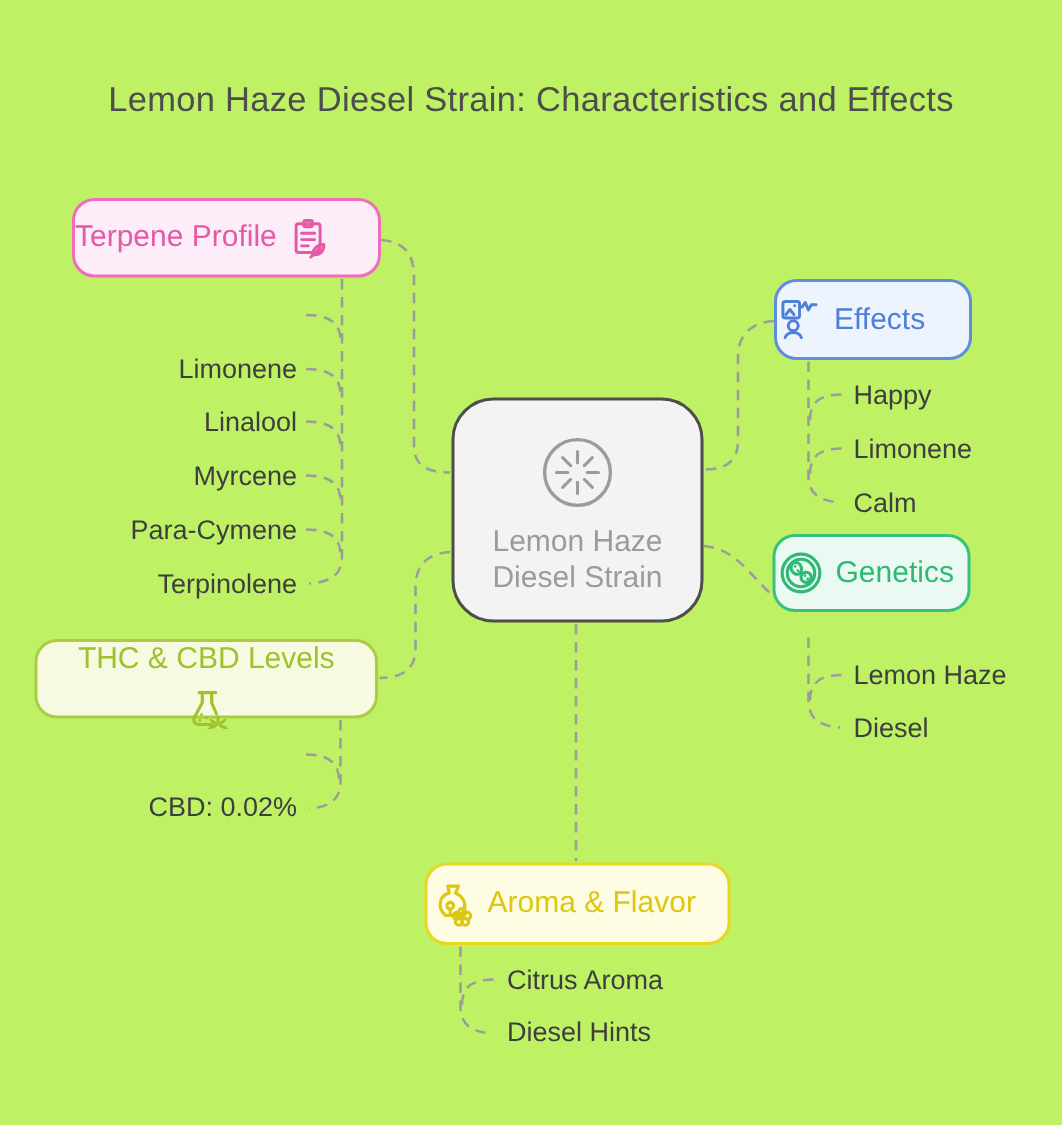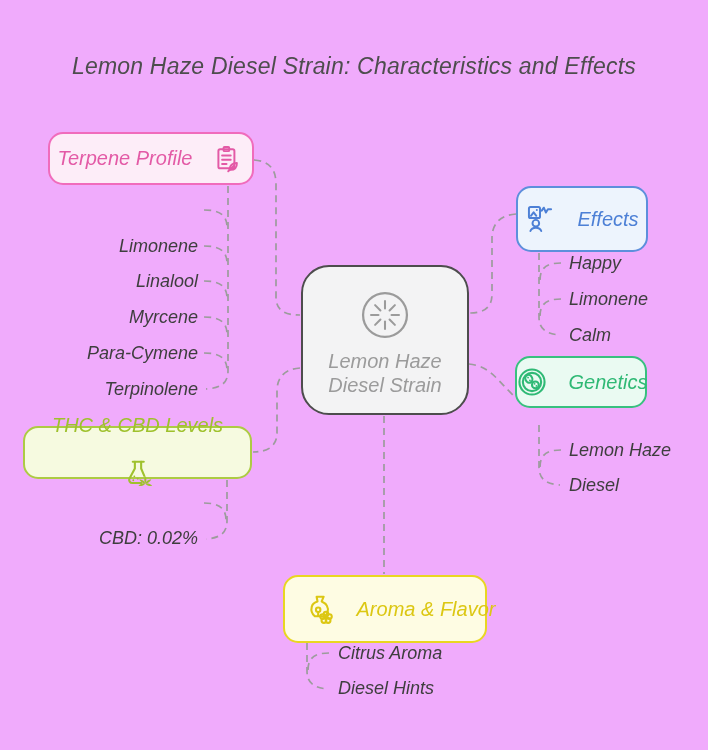--- a/index.html
+++ b/index.html
@@ -1,45 +1,44 @@
 <!DOCTYPE html>
 <html><head>
 <meta charset="utf-8">
 <style>
   html,body{margin:0;padding:0;background:#ffffff;}
   .canvas{
     position:relative;
     width:708px;height:750px;
-    background:#f0abfc;
+    background:#bef264;
     font-family:"Liberation Sans", sans-serif;
     overflow:hidden;
-    font-style:italic;
   }
   .title{
     position:absolute;top:53px;left:0;width:708px;
     text-align:center;
     font-size:23px;font-weight:400;color:#4d4d4d;
     letter-spacing:.2px;
   }
   svg.connectors{position:absolute;left:0;top:0;}
   .connectors path{fill:none;stroke:#9c9c9c;stroke-width:1.7;stroke-dasharray:7 5;}
 
   .node{
     position:absolute;box-sizing:border-box;
-    display:flex;align-items:center;justify-content:center;
-    gap:20px;border:2px solid;border-radius:15px;
+    display:flex;align-items:center;
+    gap:6px;border:2px solid;border-radius:15px;
     font-size:20px;white-space:nowrap;
   }
   .node .icon{flex:0 0 auto;display:block;}
 
   .node-terpene {left:48px; top:132px;width:206px;height:53px;border-color:#f06cbc;background:#fdedf8;color:#e35aa6;}
-  .node-effects {left:516px;top:186px;width:132px;height:66px;border-color:#5d8fdc;background:#edf4fd;color:#4d80d6;}
+  .node-effects {left:516px;top:186px;width:132px;height:54px;border-color:#5d8fdc;background:#edf4fd;color:#4d80d6;}
   .node-genetics{left:515px;top:356px;width:132px;height:52px;border-color:#38c07f;background:#eafaf2;color:#2fb975;}
   .node-thc     {left:23px; top:426px;width:229px;height:53px;border-color:#adcb43;background:#f6fae0;color:#9fc12d;flex-direction:column;}
-  .node-aroma   {left:283px;top:575px;width:204px;height:68px;border-color:#e9d622;background:#fefce3;color:#dcc713;padding-left:28px;}
+  .node-aroma   {left:283px;top:575px;width:204px;height:55px;border-color:#e9d622;background:#fefce3;color:#dcc713;}
 
   .node-central{
     left:301px;top:265px;width:168px;height:150px;
     border:2px solid #4d4d4d;background:#f3f3f4;border-radius:28px;
     flex-direction:column;gap:6px;justify-content:flex-start;
     color:#9b9b9b;
   }
   .node-central .spinner{margin-top:20px;}
   .central-label{
     text-align:center;font-size:20px;line-height:24px;color:#9b9b9b;

